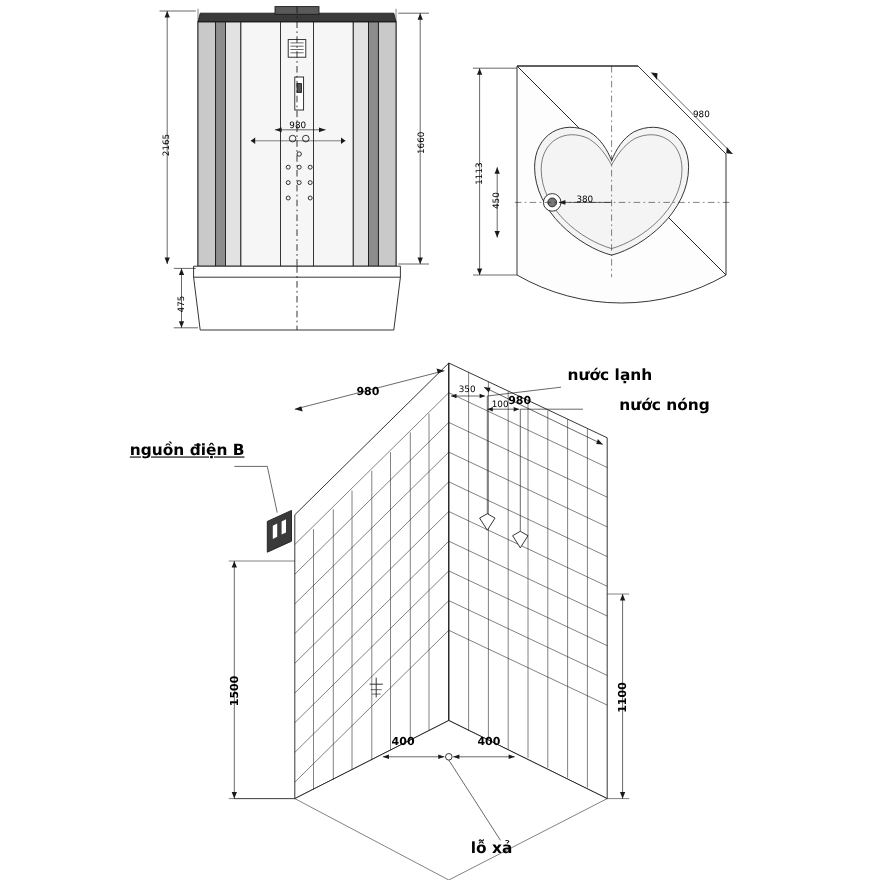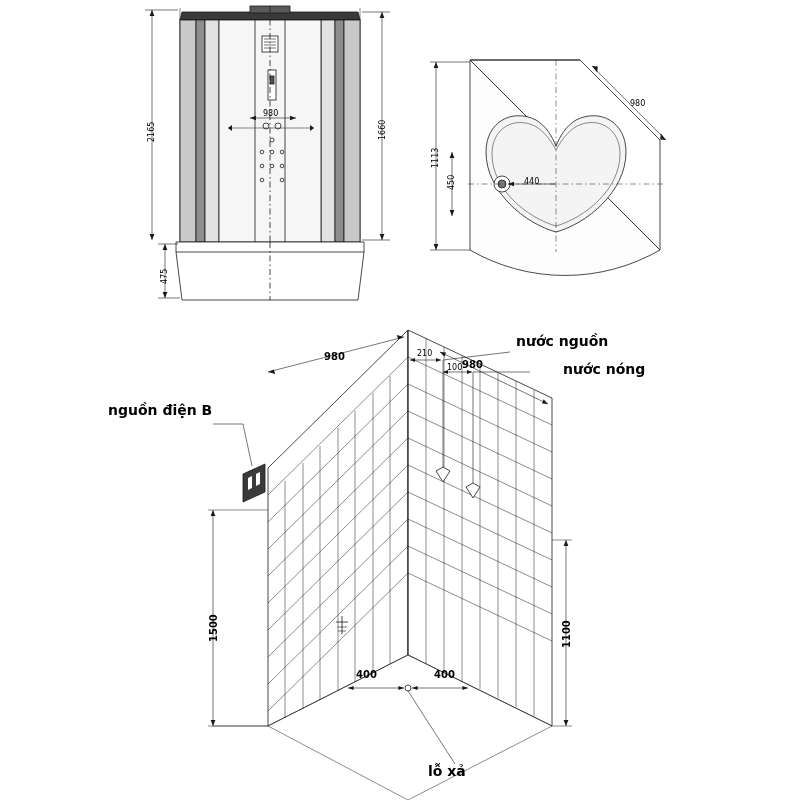--- a/index.html
+++ b/index.html
@@ -321,29 +321,29 @@
   </svg>
 
   <div class="lbl dim-v" style="left:148px; top:142px;">2165</div>
   <div class="lbl dim-v" style="left:379px; top:140px;">1660</div>
   <div class="lbl dim-v" style="left:161px; top:284px;">475</div>
   <div class="lbl dim" style="left:263px; top:110px;">980</div>
 
   <div class="lbl dim" style="left:630px; top:100px;">980</div>
   <div class="lbl dim-v" style="left:432px; top:168px;">1113</div>
   <div class="lbl dim-v" style="left:448px; top:190px;">450</div>
-  <div class="lbl dim" style="left:524px; top:178px;">440</div>
+  <div class="lbl dim" style="left:524px; top:178px;">380</div>
 
   <div class="lbl dim-big" style="left:324px; top:352px;">980</div>
   <div class="lbl dim-big" style="left:462px; top:360px;">980</div>
-  <div class="lbl dim" style="left:417px; top:350px;">210</div>
+  <div class="lbl dim" style="left:417px; top:350px;">350</div>
   <div class="lbl dim" style="left:447px; top:364px;">100</div>
   <div class="lbl dim-big-v" style="left:209px; top:642px;">1500</div>
   <div class="lbl dim-big-v" style="left:562px; top:648px;">1100</div>
   <div class="lbl dim-big" style="left:356px; top:670px;">400</div>
   <div class="lbl dim-big" style="left:434px; top:670px;">400</div>
 
-  <div class="lbl note" style="left:108px; top:403px;">nguồn điện B</div>
-  <div class="lbl note" style="left:516px; top:334px;">nước nguồn</div>
+  <div class="lbl note" style="left:118px; top:403px;text-decoration:underline;">nguồn điện B</div>
+  <div class="lbl note" style="left:516px; top:334px;">nước lạnh</div>
   <div class="lbl note" style="left:563px; top:362px;">nước nóng</div>
   <div class="lbl note" style="left:428px; top:764px;">lỗ xả</div>
 
 </div>
 
 </body></html>

